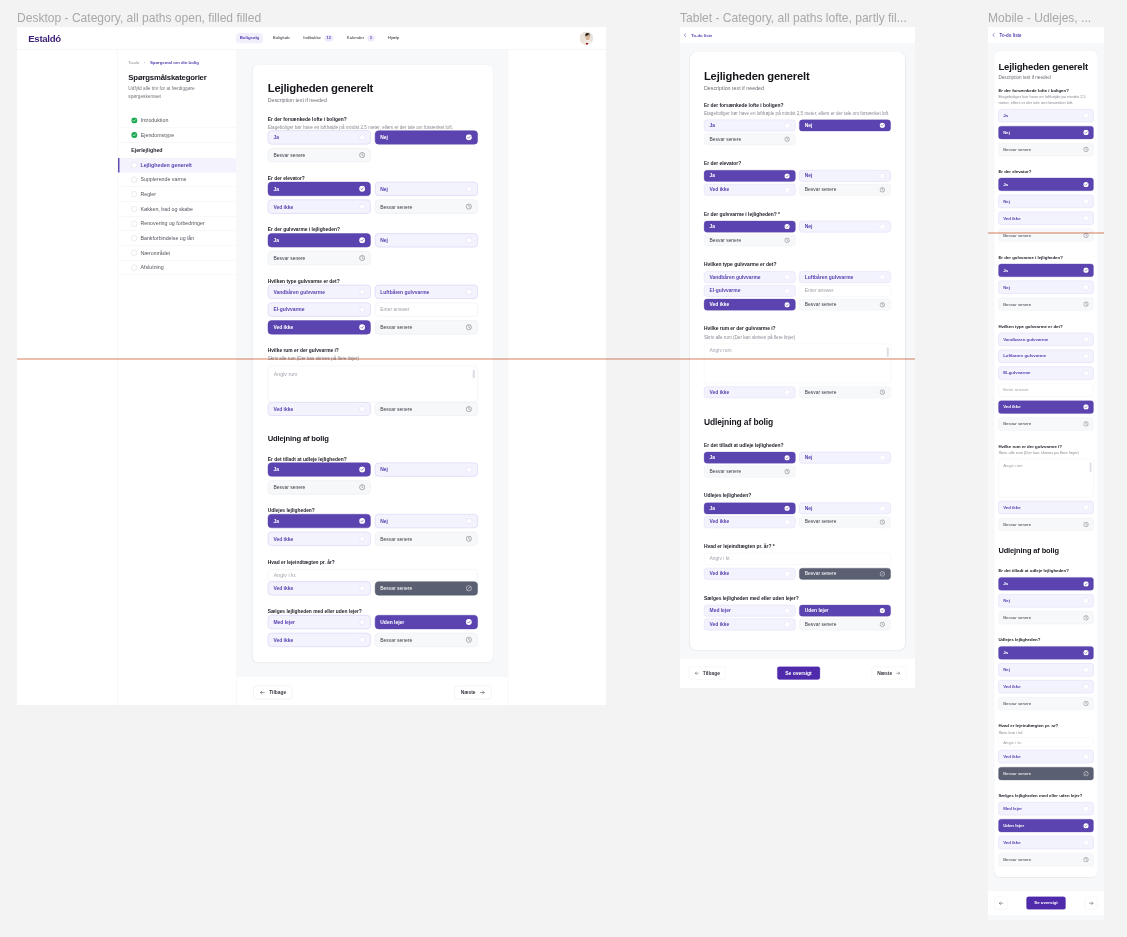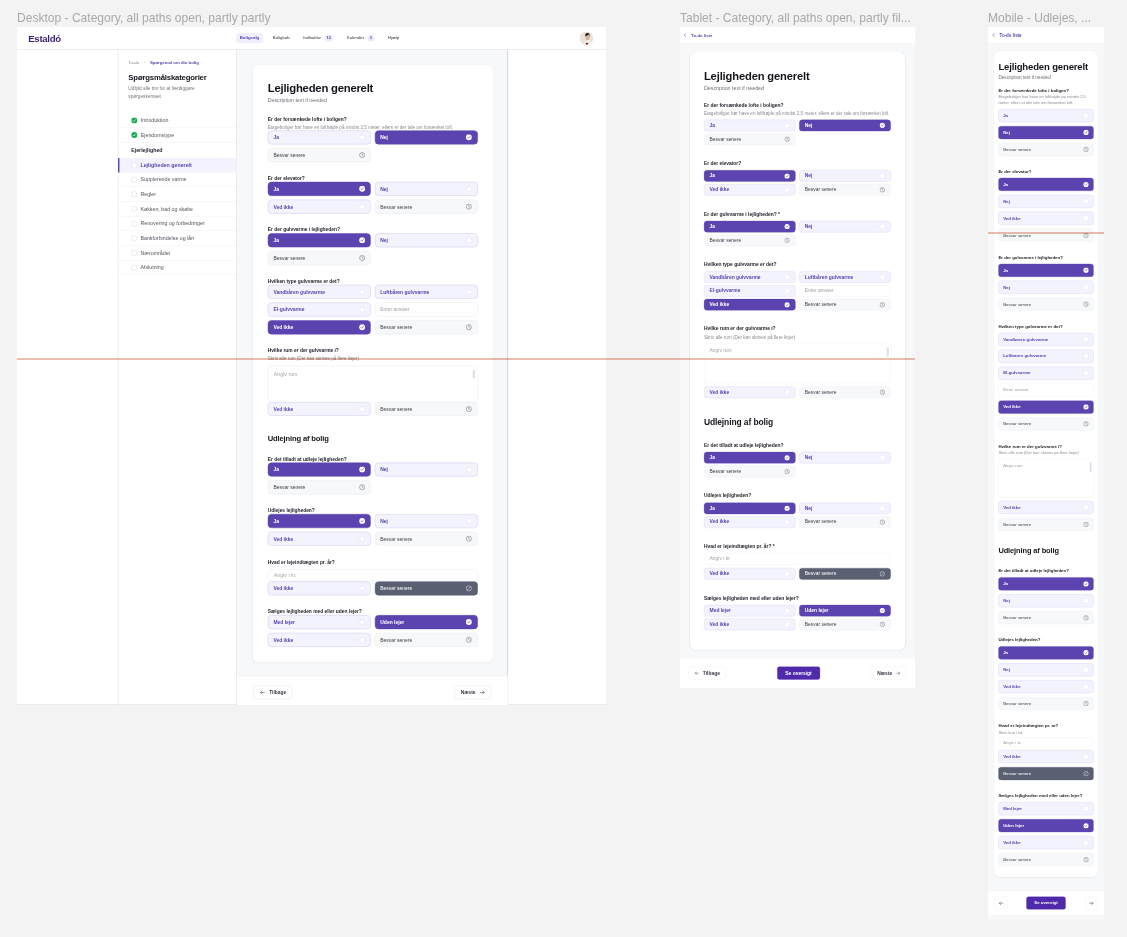--- a/index.html
+++ b/index.html
@@ -1,21 +1,21 @@
 <!DOCTYPE html>
 <html><head>
 <meta charset="utf-8">
 <title>Estaldo</title>
 <style>
 *{box-sizing:border-box;margin:0;padding:0}
 html,body{width:1127px;height:937px;overflow:hidden;background:#f3f3f4;
   font-family:"Liberation Sans",sans-serif;}
 .canvas{position:relative;width:1127px;height:937px;background:#f3f3f4;}
 .frame-title{position:absolute;color:#a9a9ac;font-size:12.05px;white-space:nowrap;font-weight:400;line-height:1;}
-.frame{position:absolute;overflow:hidden;background:#0f172a;}
+.frame{position:absolute;overflow:hidden;background:#fef9c3;}
 .inner{transform-origin:0 0;position:absolute;left:0;top:0;}
 
 .hdr{height:49px;border-bottom:1px solid #eceaf2;display:flex;align-items:center;position:relative;background:#fff;}
 .logo{margin-left:24px;font-size:20.5px;font-weight:700;color:#3b1f74;letter-spacing:-0.6px;}
 .nav{position:absolute;left:468px;display:flex;align-items:center;gap:13px;}
 .nav .nv{font-size:9.3px;color:#32323c;padding:6px 8px;border-radius:8px;display:flex;align-items:center;gap:7px;white-space:nowrap;font-weight:500;line-height:1;}
 .nav .nv.active{background:#f2effd;color:#5b44b0;font-weight:600;}
 .nvbadge{background:#efe9fd;color:#5b44b0;border-radius:10px;font-size:8.2px;padding:2.5px 5px;font-weight:600;line-height:1;}
 .avatar{position:absolute;right:28px;width:28px;height:28px;border-radius:50%;overflow:hidden;background:#e9ded4;}
 
@@ -66,21 +66,21 @@
 .fbtn.icononly{padding:0;justify-content:center;}
 .mhdr{background:#fff;display:flex;align-items:center;gap:8px;font-weight:700;color:#5b44b0;}
 .measure-line{position:absolute;height:2.1px;background:#ebbfae;z-index:40;mix-blend-mode:multiply;}
 
 </style>
 </head>
 <body>
 
 <div class="canvas">
 
-  <div class="frame-title" style="left:17px;top:12px">Desktop - Category, all paths open, partly partly</div>
+  <div class="frame-title" style="left:17px;top:12px">Desktop - Category, all paths open, filled filled</div>
   <div class="frame" id="desktop" style="left:17px;top:27px;width:589px;height:678px">
     <div class="inner" style="width:1259px;transform:scale(0.46785)">
 <div class="hdr">
 <div class="logo"><span>Estaldó</span></div>
 <div class="nav">
 <div class="nv active">
               <span>Boligsalg</span>
             </div>
 <div class="nv">
               <span>Boligkøb</span>
@@ -418,21 +418,21 @@
                     <path d="M3 8h9.8M9 3.8L13 8l-4 4.2" fill="none" stroke="currentColor" stroke-width="1.35" stroke-linecap="round" stroke-linejoin="round"></path>
                   </svg></span>
               </div>
 </div>
 </div>
 <div class="rail" style="width:210px;border-right:none;border-left:1px solid #eeedf3"></div>
 </div>
     </div>
   </div>
 
-  <div class="frame-title" style="left:680px;top:12px">Tablet - Category, all paths open, partly fil...</div>
+  <div class="frame-title" style="left:680px;top:12px">Tablet - Category, all paths lofte, partly fil...</div>
   <div class="frame" id="tablet" style="left:680px;top:27px;width:235px;height:661px;background:#f7f8fa">
     <div class="inner" style="width:834px;transform:scale(0.28177)">
 <div class="mhdr" style="height:57px;padding-left:10px;font-size:15px;gap:14px">
           <span class="ic" style="width:16px;height:16px"><svg viewBox="0 0 16 16" style="width:100%;height:100%">
               <path d="M10.3 2.8L4.9 8l5.4 5.2" fill="none" stroke="#5b44b0" stroke-width="1.9" stroke-linecap="round" stroke-linejoin="round"></path>
             </svg></span>
           <span>To-do liste</span>
         </div>
 <div style="background:#f7f8fa;padding:32px 35px 29px 35px;min-height:2120px">
 <div class="card" style="padding:62px 50px 71px 50px;border-radius:26px">

